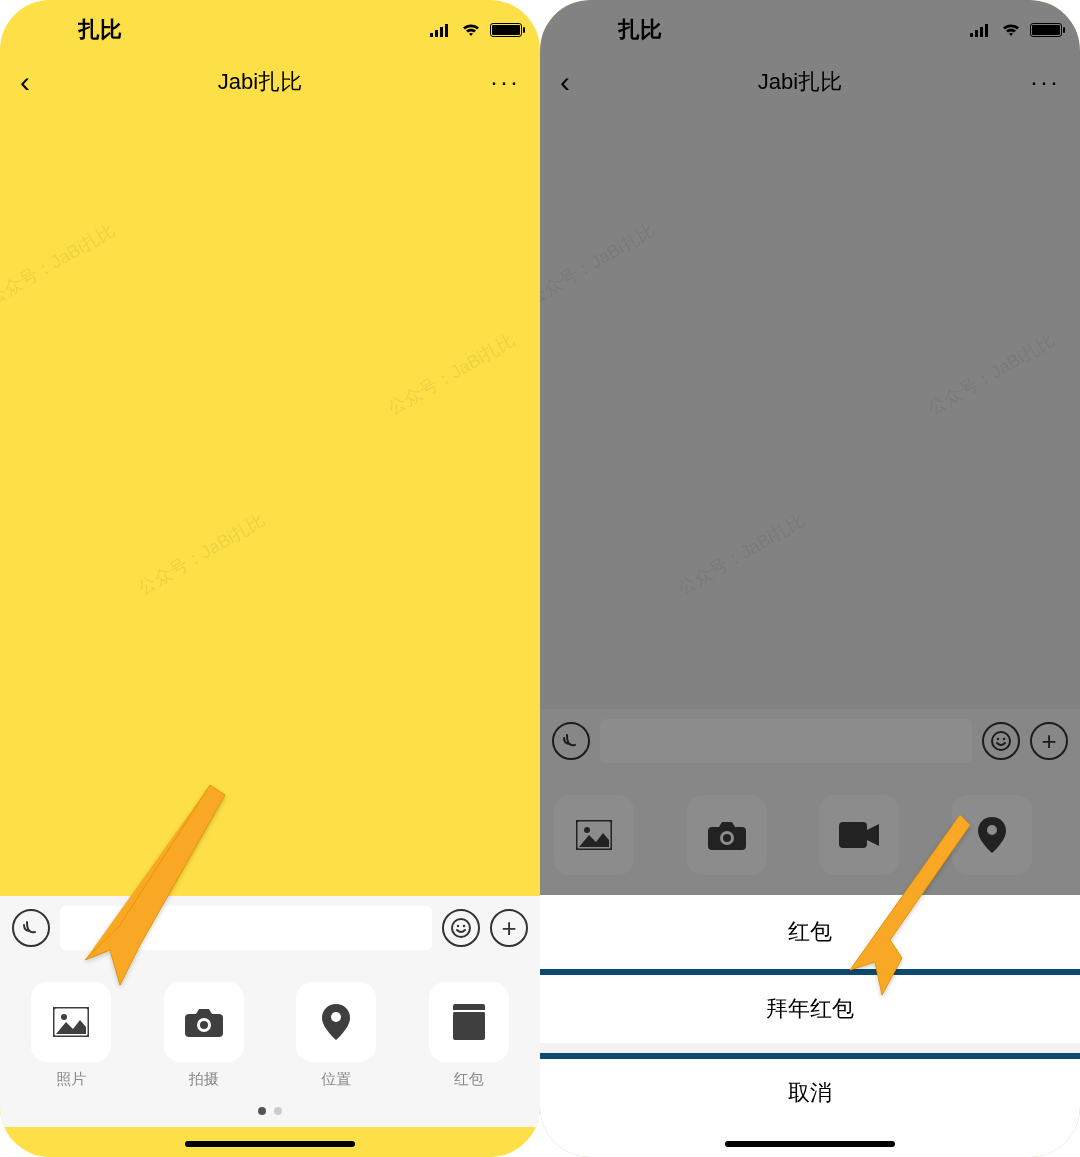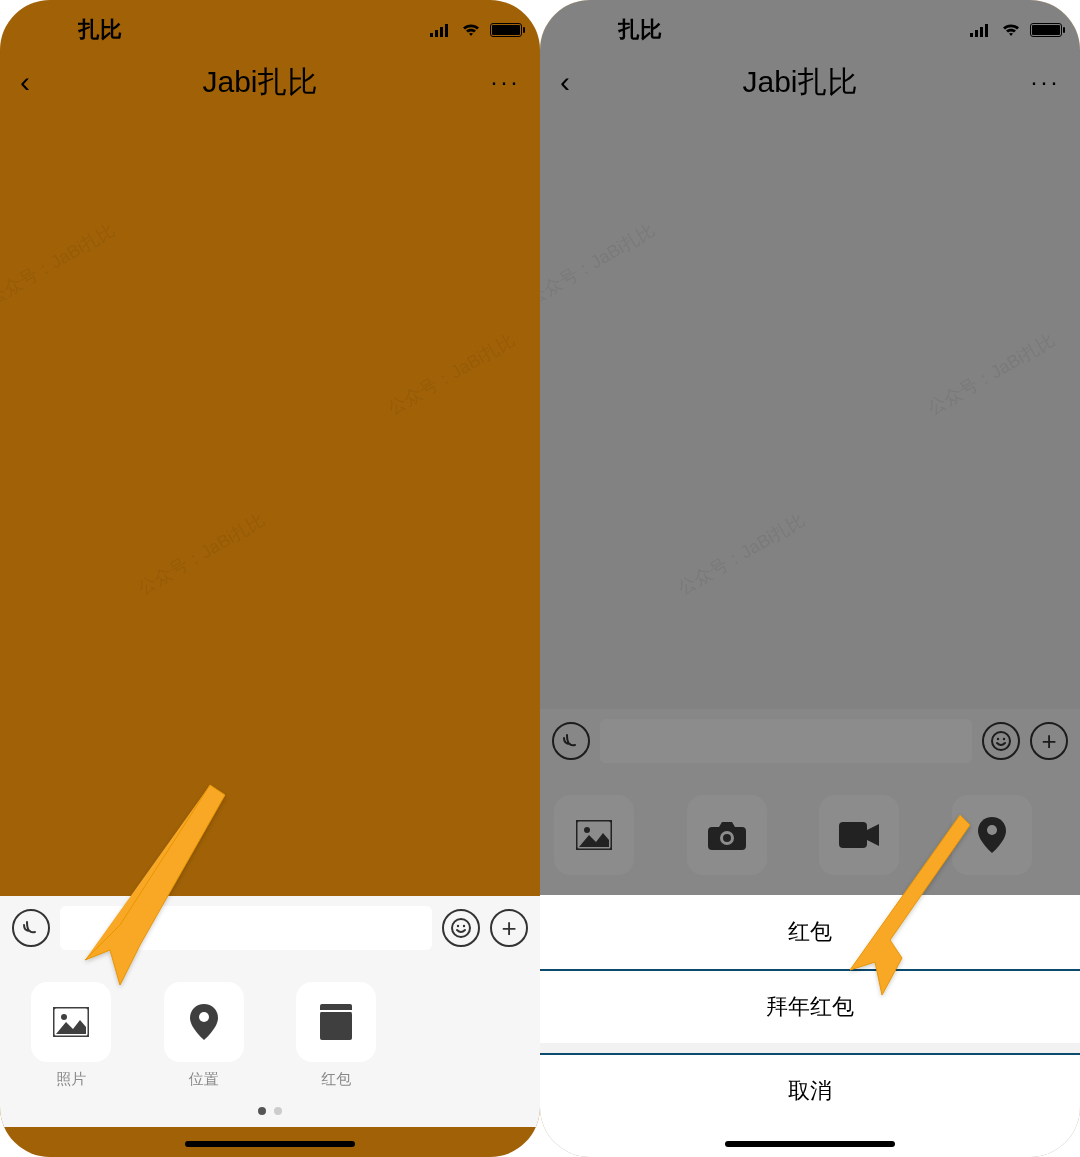--- a/index.html
+++ b/index.html
@@ -9,21 +9,21 @@
       height: 1157px;
       font-family: -apple-system, "PingFang SC", sans-serif;
       background: #fff;
     }
     .phone {
       width: 540px;
       height: 1157px;
       position: relative;
       border-radius: 50px;
       overflow: hidden;
-      background: #a16207;
+      background: #fde047;
     }
     .phone-right {
       filter: brightness(1);
     }
     .status-bar {
       display: flex;
       align-items: center;
       padding: 14px 18px 6px 18px;
       height: 52px;
     }
@@ -48,21 +48,21 @@
     .battery-fill {
       position: absolute; left: 1px; top: 1px; bottom: 1px; right: 1px; background: #000; border-radius: 1px;
     }
     .nav-bar {
       display: flex;
       align-items: center;
       height: 60px;
       padding: 0 20px;
     }
     .back-btn { font-size: 30px; color: #000; font-weight: 200; }
-    .nav-title { flex: 1; text-align: center; font-size: 30px; color: #000; }
+    .nav-title { flex: 1; text-align: center; font-size: 22px; color: #000; }
     .more-btn { font-size: 24px; letter-spacing: 2px; color: #000; }
     .chat-body {
       flex: 1;
       position: relative;
     }
     .watermark {
       position: absolute;
       color: rgba(0,0,0,0.07);
       font-size: 18px;
       transform: rotate(-30deg);
@@ -132,21 +132,21 @@
       background: rgba(0,0,0,0.45);
       border-radius: 50px;
     }
     .action-sheet {
       position: absolute; left: 0; right: 0; bottom: 0;
       background: #fff;
       border-radius: 0;
     }
     .sheet-item {
       height: 74px; display: flex; align-items: center; justify-content: center;
-      font-size: 22px; color: #000; border-top: 2px solid #0c4a6e;
+      font-size: 22px; color: #000; border-top: 6px solid #0c4a6e;
     }
     .sheet-item:first-child { border-top: none; }
     .sheet-gap { height: 10px; background: #f2f2f2; }
     .phone-right .attach-panel-row {
       display: grid;
       grid-template-columns: repeat(4, 1fr);
       gap: 18px;
       padding: 22px 14px;
       background: #f6f6f6;
     }
@@ -210,20 +210,30 @@
               <svg width="36" height="30" viewBox="0 0 36 30">
                 <rect x="0" y="0" width="36" height="30" rx="3" fill="none" stroke="#3f3f3f" stroke-width="3"></rect>
                 <circle cx="11" cy="10" r="3" fill="#3f3f3f"></circle>
                 <path d="M3 27 L13 15 L20 22 L27 13 L33 20 L33 27 Z" fill="#3f3f3f"></path>
               </svg>
             </div>
           <span class="attach-label">照片</span>
         </div>
         <div class="attach-item">
           <div class="attach-icon-box">
+              <svg width="38" height="30" viewBox="0 0 38 30">
+                <path d="M4 7 L11 7 L14 2 L24 2 L27 7 L34 7 Q38 7 38 11 L38 26 Q38 30 34 30 L4 30 Q0 30 0 26 L0 11 Q0 7 4 7 Z" fill="#3f3f3f"></path>
+                <circle cx="19" cy="18" r="7" fill="#fff"></circle>
+                <circle cx="19" cy="18" r="4" fill="#3f3f3f"></circle>
+              </svg>
+            </div>
+          <span class="attach-label">拍摄</span>
+        </div>
+        <div class="attach-item">
+          <div class="attach-icon-box">
               <svg width="28" height="36" viewBox="0 0 28 36">
                 <path d="M14 0 C6 0 0 6 0 14 C0 24 14 36 14 36 C14 36 28 24 28 14 C28 6 22 0 14 0 Z" fill="#3f3f3f"></path>
                 <circle cx="14" cy="13" r="5" fill="#fff"></circle>
               </svg>
             </div>
           <span class="attach-label">位置</span>
         </div>
         <div class="attach-item">
           <div class="attach-icon-box">
               <svg width="32" height="36" viewBox="0 0 32 36">

